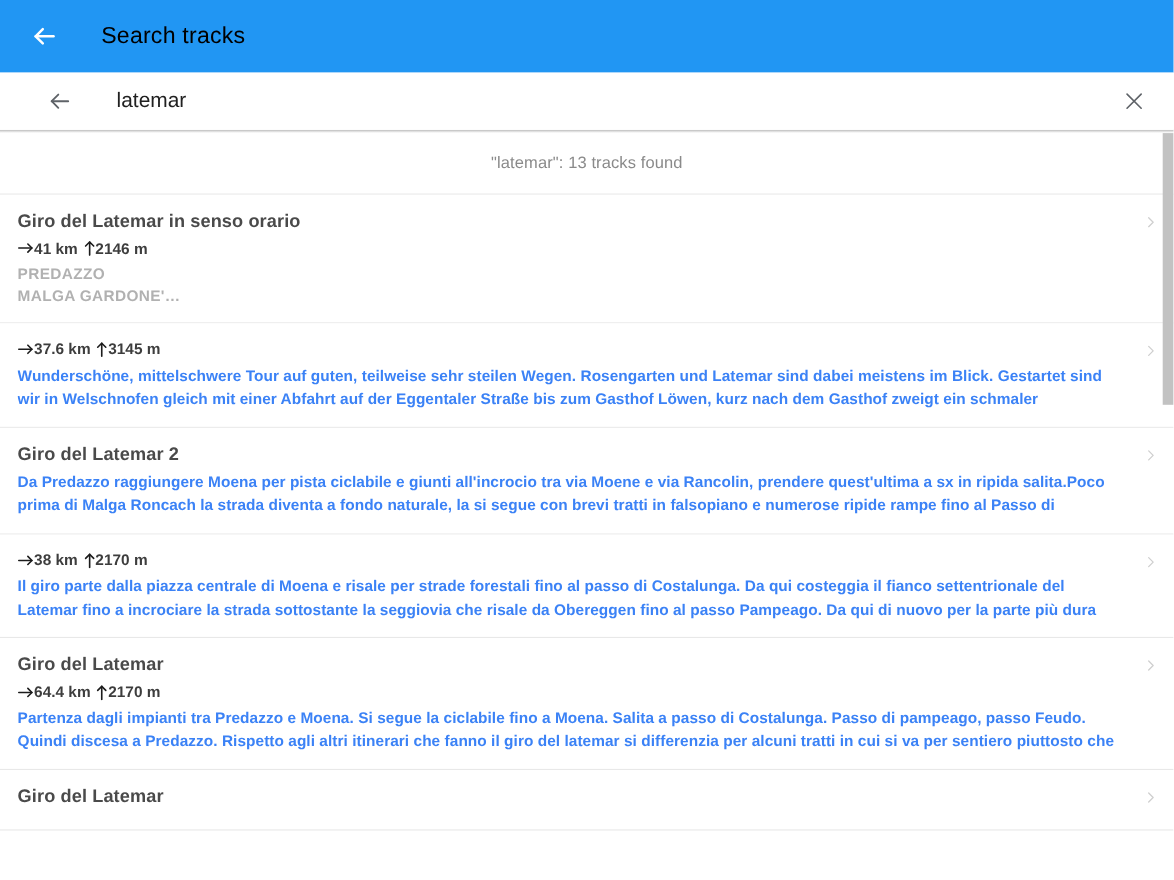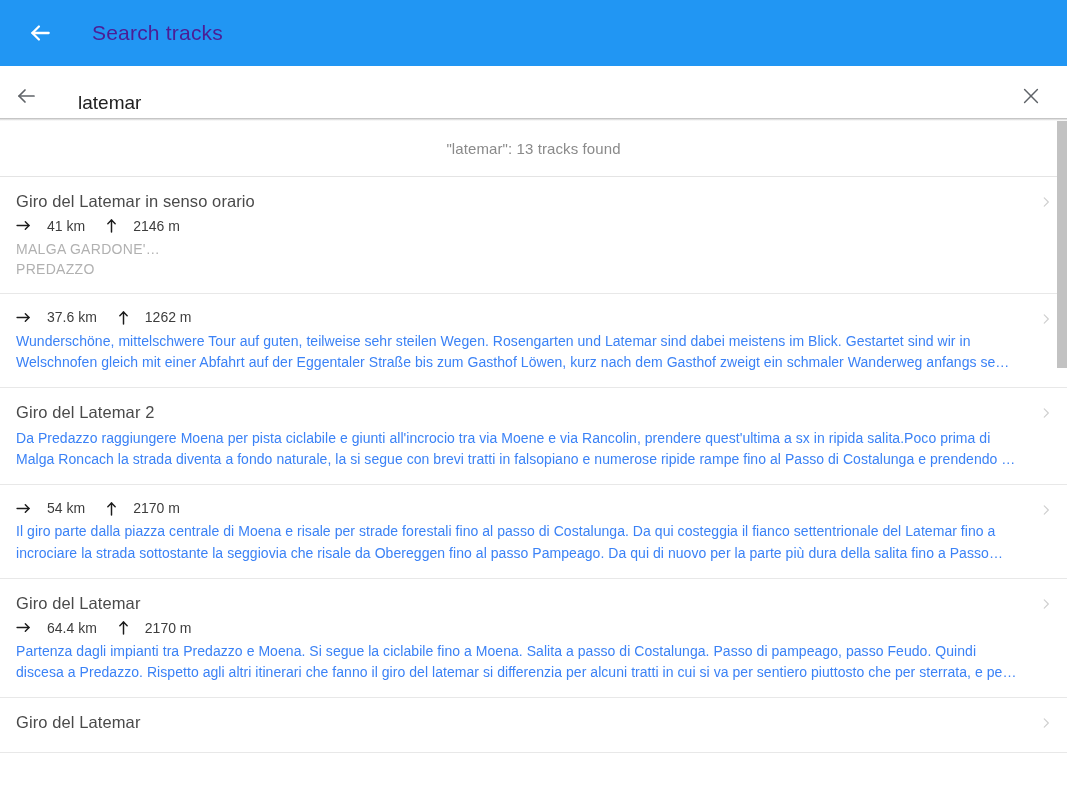--- a/index.html
+++ b/index.html
@@ -21,34 +21,34 @@
   }
   .appbar-back {
     width: 48px;
     height: 48px;
     display: flex;
     align-items: center;
     justify-content: center;
     cursor: pointer;
   }
   .appbar-title {
-    color: #4c1d95;
+    color: #000000;
     font-size: 21px;
     letter-spacing: .2px;
     margin-left: 28px;
     white-space: nowrap;
   }
 
   
   .searchbar {
     height: 52px;
     background: #ffffff;
     display: flex;
-    align-items: flex-end;
-    padding: 0 14px 0 4px;
+    align-items: center;
+    padding: 0 14px 0 32px;
     position: relative;
   }
   .search-back {
     width: 44px;
     height: 44px;
     display: flex;
     align-items: center;
     justify-content: center;
     cursor: pointer;
     flex: 0 0 auto;
@@ -96,38 +96,39 @@
     border-bottom: 1px solid #e4e4e4;
     letter-spacing: .1px;
   }
 
   .track-item {
     position: relative;
     padding: 14px 46px 14px 16px;
     border-bottom: 1px solid #e8e8e8;
     cursor: pointer;
     background: #ffffff;
+    font-weight: bold;
   }
   .track-title {
     font-size: 16.5px;
     color: #4a4a4a;
     line-height: 1.25;
     letter-spacing: .1px;
     margin-bottom: 5px;
     white-space: nowrap;
     overflow: hidden;
   }
   .track-stats {
     font-size: 14px;
     color: #3d3d3d;
     line-height: 1.3;
     margin-bottom: 4px;
     display: flex;
     align-items: center;
-    gap: 16px;
+    gap: 0;
     white-space: nowrap;
   }
   .stat-icon {
     display: inline-flex;
     align-items: center;
     justify-content: center;
     color: #1c1c1c;
     font-size: 15px;
     line-height: 1;
   }
@@ -227,22 +228,22 @@
       </span>
       <span>41 km</span>
       <span class="stat-icon up">
         <svg width="11" height="15" viewBox="0 0 12 16" fill="none" stroke="#1c1c1c" stroke-width="1.6" stroke-linecap="round" stroke-linejoin="round">
           <line x1="6" y1="15" x2="6" y2="2"></line>
           <polyline points="2,6 6,2 10,6"></polyline>
         </svg>
       </span>
       <span>2146 m</span>
     </div>
+    <div class="track-place">PREDAZZO</div>
     <div class="track-place">MALGA GARDONE'…</div>
-    <div class="track-place">PREDAZZO</div>
     <span class="chevron">
       <svg width="14" height="14" viewBox="0 0 24 24" fill="none" stroke="#cfcfcf" stroke-width="2" stroke-linecap="round" stroke-linejoin="round">
         <polyline points="9,5 16,12 9,19"></polyline>
       </svg>
     </span>
   </div>
 
   <div class="track-item">
     <div class="track-stats">
       <span class="stat-icon">
@@ -251,21 +252,21 @@
           <polyline points="10,2 14,6 10,10"></polyline>
         </svg>
       </span>
       <span>37.6 km</span>
       <span class="stat-icon up">
         <svg width="11" height="15" viewBox="0 0 12 16" fill="none" stroke="#1c1c1c" stroke-width="1.6" stroke-linecap="round" stroke-linejoin="round">
           <line x1="6" y1="15" x2="6" y2="2"></line>
           <polyline points="2,6 6,2 10,6"></polyline>
         </svg>
       </span>
-      <span>1262 m</span>
+      <span>3145 m</span>
     </div>
     <div class="track-desc">Wunderschöne, mittelschwere Tour auf guten, teilweise sehr steilen Wegen. Rosengarten und Latemar sind dabei meistens im Blick. Gestartet sind wir in Welschnofen gleich mit einer Abfahrt auf der Eggentaler Straße bis zum Gasthof Löwen, kurz nach dem Gasthof zweigt ein schmaler Wanderweg anfangs se…</div>
     <span class="chevron">
       <svg width="14" height="14" viewBox="0 0 24 24" fill="none" stroke="#cfcfcf" stroke-width="2" stroke-linecap="round" stroke-linejoin="round">
         <polyline points="9,5 16,12 9,19"></polyline>
       </svg>
     </span>
   </div>
 
   <div class="track-item">
@@ -279,21 +280,21 @@
   </div>
 
   <div class="track-item">
     <div class="track-stats">
       <span class="stat-icon">
         <svg width="15" height="11" viewBox="0 0 16 12" fill="none" stroke="#1c1c1c" stroke-width="1.6" stroke-linecap="round" stroke-linejoin="round">
           <line x1="1" y1="6" x2="14" y2="6"></line>
           <polyline points="10,2 14,6 10,10"></polyline>
         </svg>
       </span>
-      <span>54 km</span>
+      <span>38 km</span>
       <span class="stat-icon up">
         <svg width="11" height="15" viewBox="0 0 12 16" fill="none" stroke="#1c1c1c" stroke-width="1.6" stroke-linecap="round" stroke-linejoin="round">
           <line x1="6" y1="15" x2="6" y2="2"></line>
           <polyline points="2,6 6,2 10,6"></polyline>
         </svg>
       </span>
       <span>2170 m</span>
     </div>
     <div class="track-desc">Il giro parte dalla piazza centrale di Moena e risale per strade forestali fino al passo di Costalunga. Da qui costeggia il fianco settentrionale del Latemar fino a incrociare la strada sottostante la seggiovia che risale da Obereggen fino al passo Pampeago. Da qui di nuovo per la parte più dura della salita fino a Passo…</div>
     <span class="chevron">

